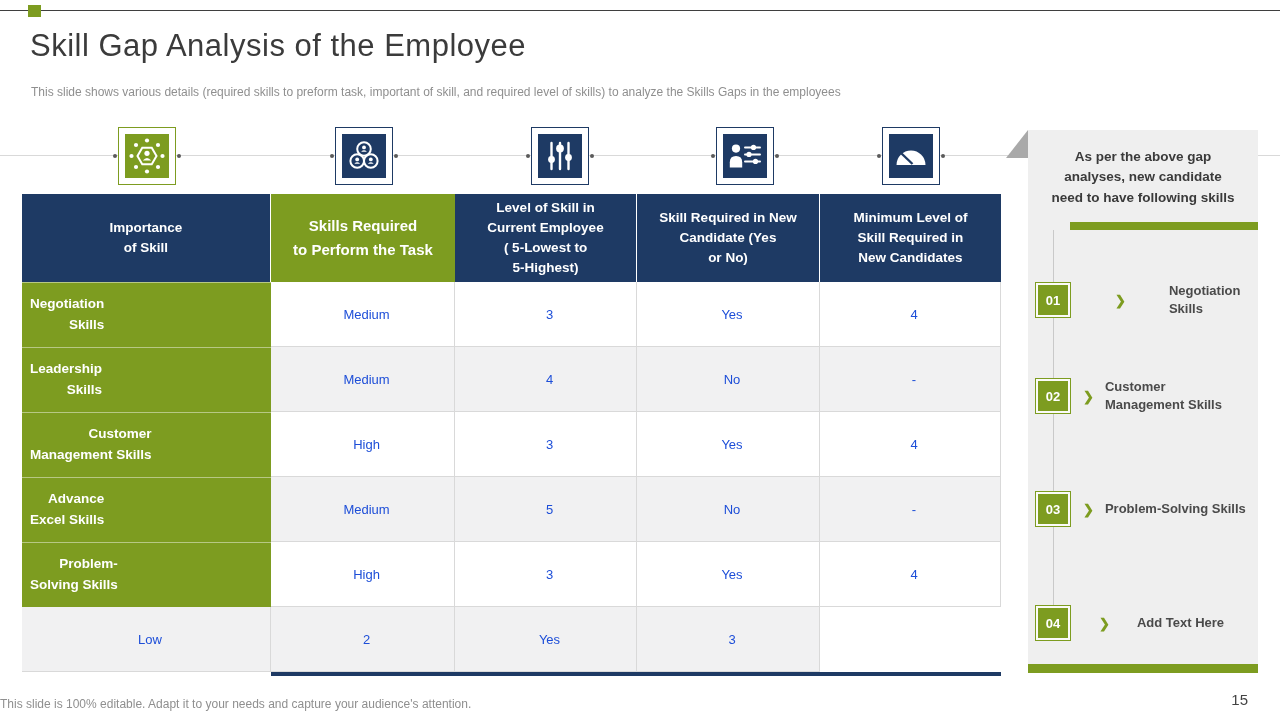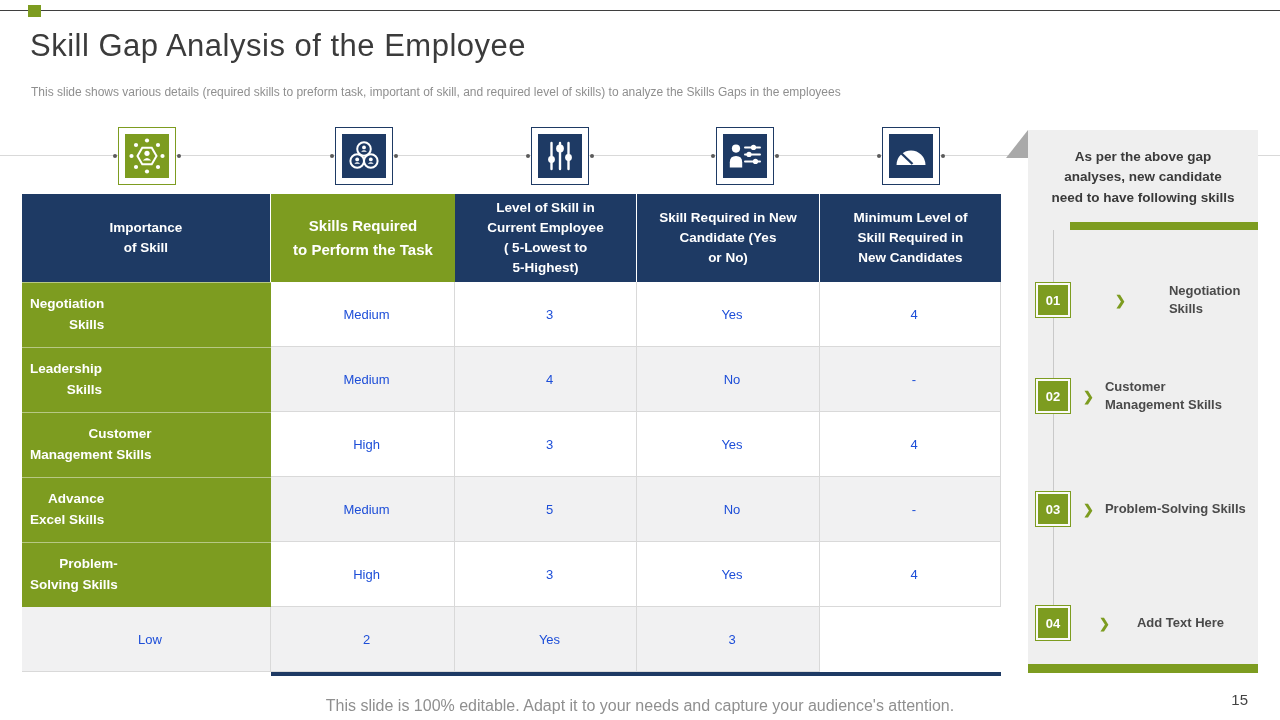--- a/index.html
+++ b/index.html
@@ -50,21 +50,21 @@
   .panel-top-bar{position:absolute;left:42px;top:92px;right:0;height:8px;background:var(--green);}
   .panel-vline{position:absolute;left:25px;top:100px;width:1px;height:405px;background:#C9C9C9;}
   .panel-bottom-bar{position:absolute;left:0;bottom:0;width:100%;height:9px;background:var(--green);}
   .p-item{position:absolute;left:8px;height:34px;width:216px;display:flex;align-items:center;}
   .num-box{width:34px;height:34px;background:var(--green);border:2px solid #FBFBF8;outline:1px solid var(--green);display:flex;align-items:center;justify-content:center;flex:0 0 34px;z-index:2;}
   .num-box span{color:#fff;font-weight:bold;font-size:13px;}
   .chev{margin-left:13px;color:var(--green);font-weight:bold;font-size:13px;line-height:1;}
   .chev::after{content:"\276F";}
   .p-label{margin-left:11px;font-weight:bold;font-size:13px;color:#4A4A4A;line-height:1.4;white-space:pre-line;}
 
-  .footer{position:absolute;left:0;top:697px;width:100%;text-align:center;font-size:16px;color:#8F8F8F;}
+  .footer{position:absolute;left:0;top:697px;width:100%;text-align:left;font-size:12px;color:#8F8F8F;}
   .page-num{position:absolute;right:32px;top:691px;font-size:15px;color:#444;}
 </style>
 </head>
 <body>
 
 <div class="slide">
 
   <div class="top-rule"></div>
   <div class="top-accent"></div>
 

